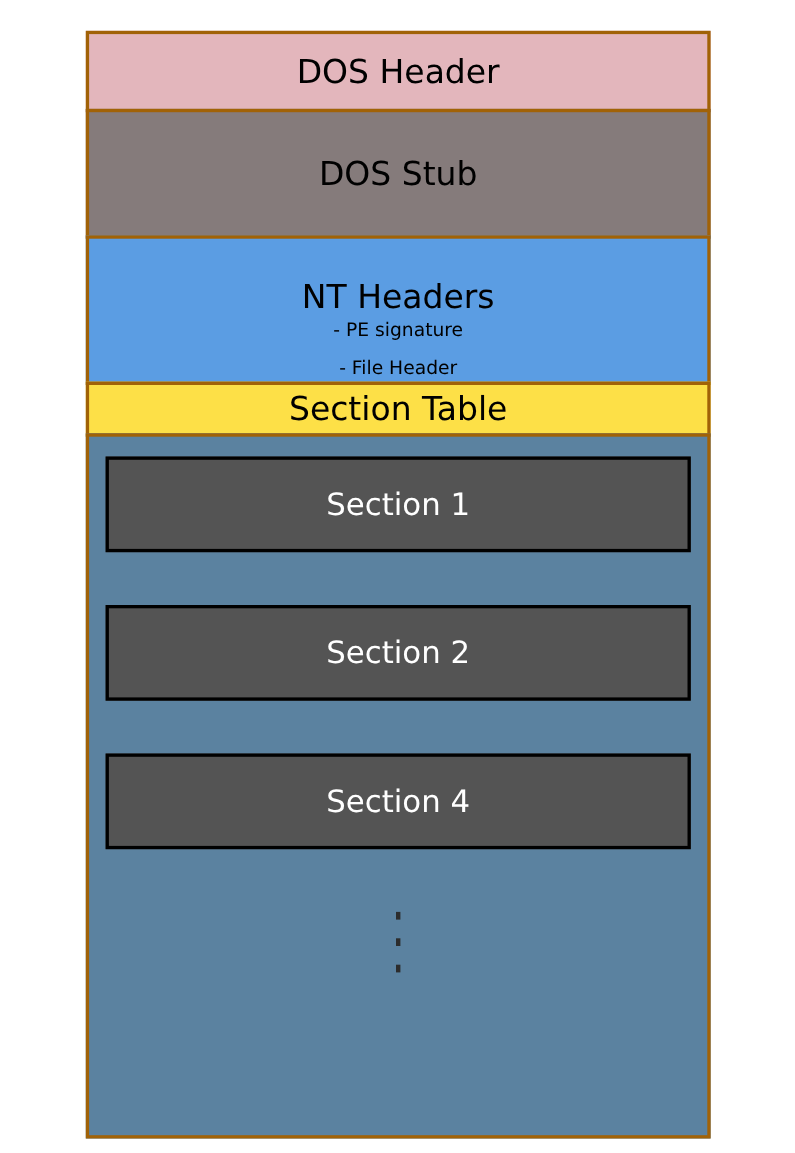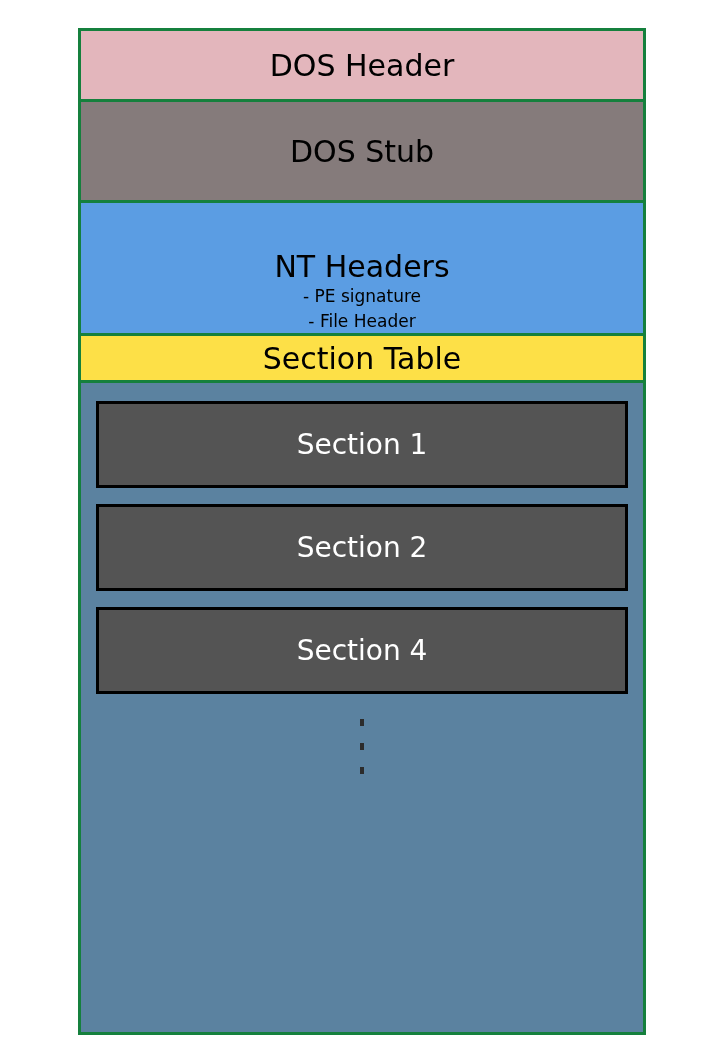--- a/index.html
+++ b/index.html
@@ -21,21 +21,21 @@
     width: 568px;
     height: 1007px;
     box-sizing: border-box;
     display: flex;
     flex-direction: column;
   }
 
   .band {
     position: relative;
     box-sizing: border-box;
-    border: 3px solid #15803d;
+    border: 3px solid #a16207;
     display: flex;
     flex-direction: column;
     align-items: center;
     justify-content: center;
     text-align: center;
   }
   
   .band + .band { margin-top: -3px; }
 
   .band-title {
@@ -43,47 +43,48 @@
     color: #000000;
     line-height: 1.1;
     white-space: nowrap;
   }
 
   .band-dos-header {
     height: 74px;
     background: #e3b6bc;
   }
   .band-dos-stub {
-    height: 104px;
+    height: 118px;
     background: #857b7b;
   }
   .band-nt-headers {
     height: 136px;
     background: #5b9de3;
     justify-content: flex-end;
     padding-top: 6px;
   }
   .band-section-table {
     height: 50px;
     background: #fde047;
   }
   .band-sections {
     flex: 1 1 auto;
     background: #5b82a0;
     justify-content: flex-start;
     align-items: stretch;
     padding: 18px 15px 0 15px;
+    gap: 32px;
   }
 
   .nt-sublist {
     margin-top: 2px;
     display: flex;
     flex-direction: column;
     align-items: center;
-    gap: 2px;
+    gap: 12px;
   }
   .nt-subitem {
     font-size: 17px;
     color: #000000;
     line-height: 1.35;
     white-space: nowrap;
   }
 
   .section-box {
     box-sizing: border-box;

